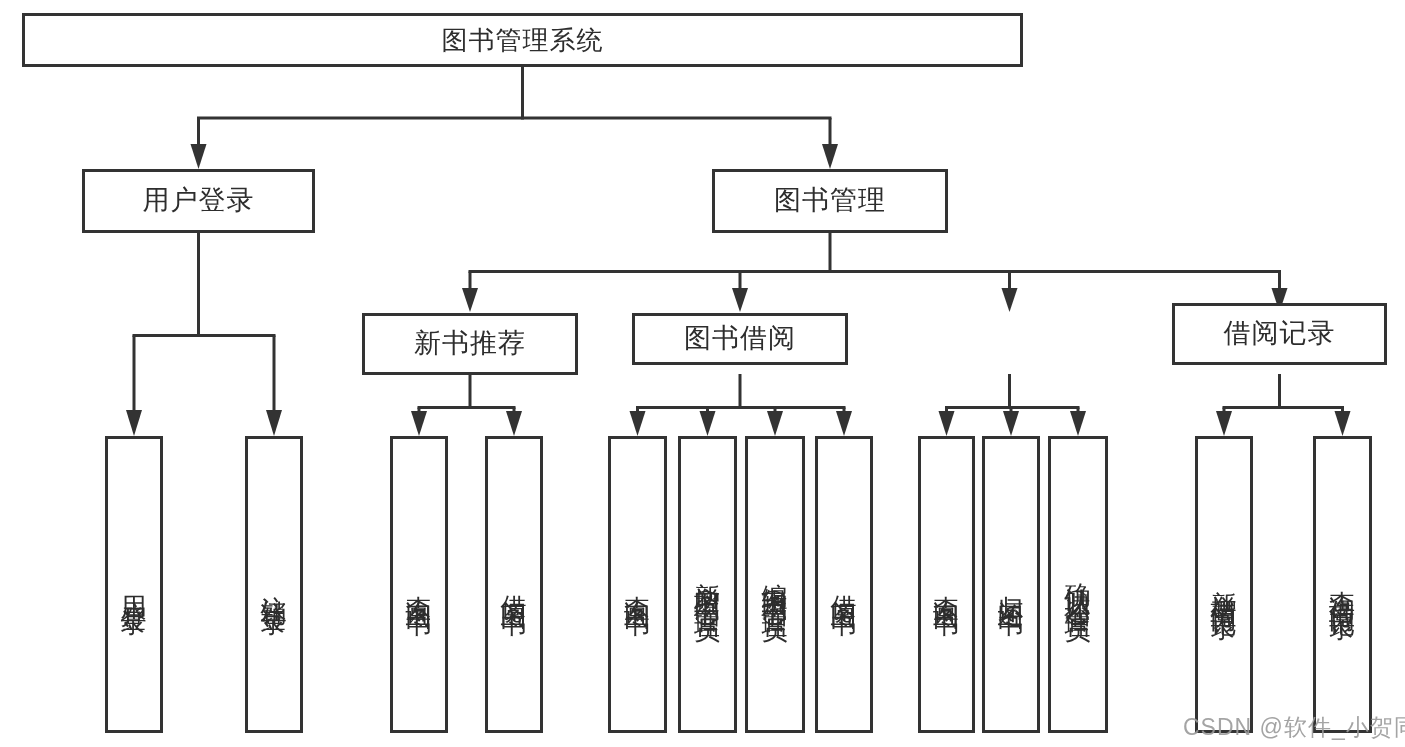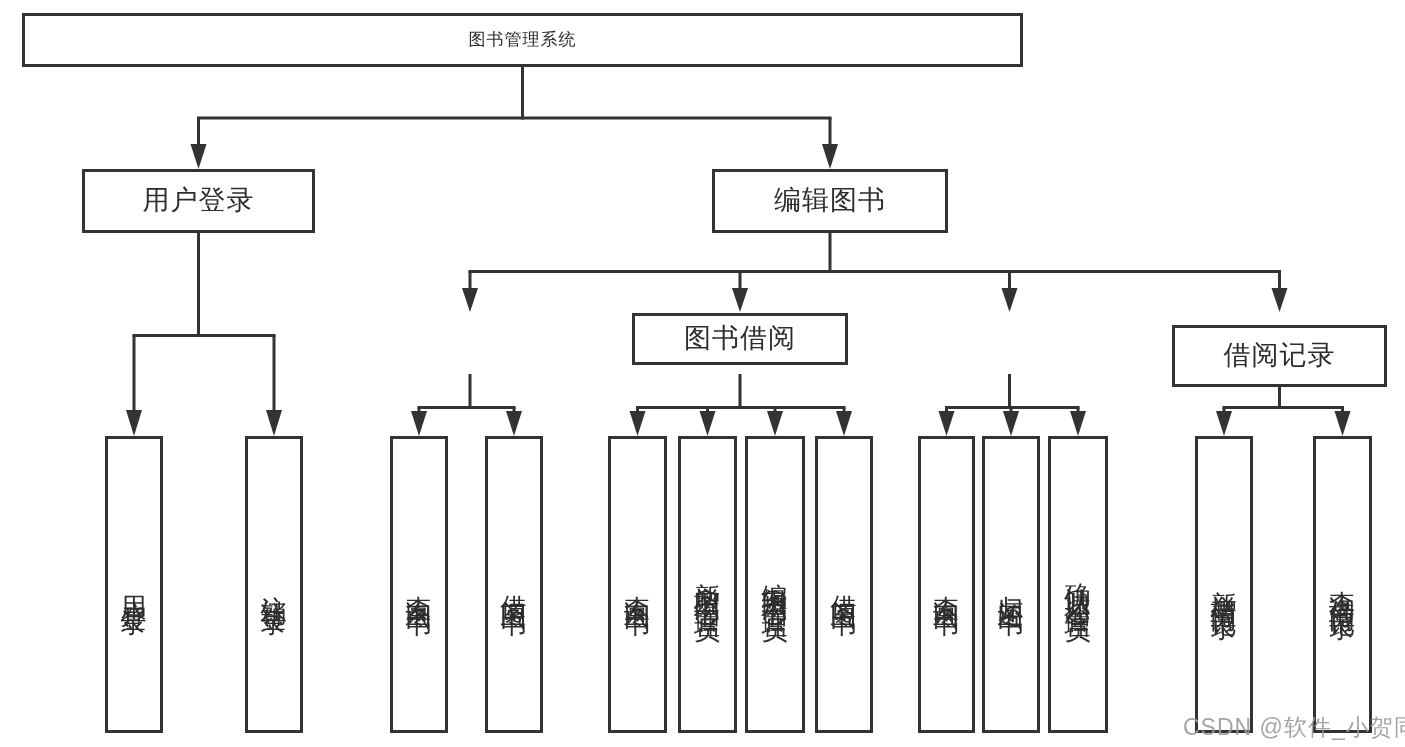--- a/index.html
+++ b/index.html
@@ -27,21 +27,21 @@
     border:3px solid var(--line);
     background:#ffffff;
     display:flex;
     align-items:center;
     justify-content:center;
     text-align:center;
     z-index:2;
   }
   .node span{display:block;line-height:1.1;}
   .h-node span{font-size:27px;letter-spacing:1px;}
-  .root-node span{font-size:17px;letter-spacing:1px;}
+  .root-node span{font-size:26px;letter-spacing:1px;}
   .leaf span{
     writing-mode:vertical-rl;
     text-orientation:mixed;
     font-size:26px;
     letter-spacing:5px;
     line-height:1.0;
   }
   .watermark{
     position:absolute;
     left:1183px;
@@ -136,27 +136,30 @@
   </svg>
 
   <div class="node root-node" style="left:22px;top:13px;width:1001px;height:54px">
     <span>图书管理系统</span>
   </div>
 
   <div class="node h-node" style="left:82px;top:169px;width:233px;height:64px">
     <span>用户登录</span>
   </div>
   <div class="node h-node" style="left:712px;top:169px;width:236px;height:64px">
-    <span>编辑图书</span>
-  </div>
-
+    <span>图书管理</span>
+  </div>
+
+  <div class="node h-node" style="left:362px;top:313px;width:216px;height:62px">
+    <span>新书推荐</span>
+  </div>
   <div class="node h-node" style="left:632px;top:313px;width:216px;height:52px">
     <span>图书借阅</span>
   </div>
-  <div class="node h-node" style="left:1172px;top:325px;width:215px;height:62px">
+  <div class="node h-node" style="left:1172px;top:303px;width:215px;height:62px">
     <span>借阅记录</span>
   </div>
 
   <div class="node leaf" style="left:105px;top:436px;width:58px;height:297px">
     <span>用户登录</span>
   </div>
   <div class="node leaf" style="left:245px;top:436px;width:58px;height:297px">
     <span>注销登录</span>
   </div>
 

